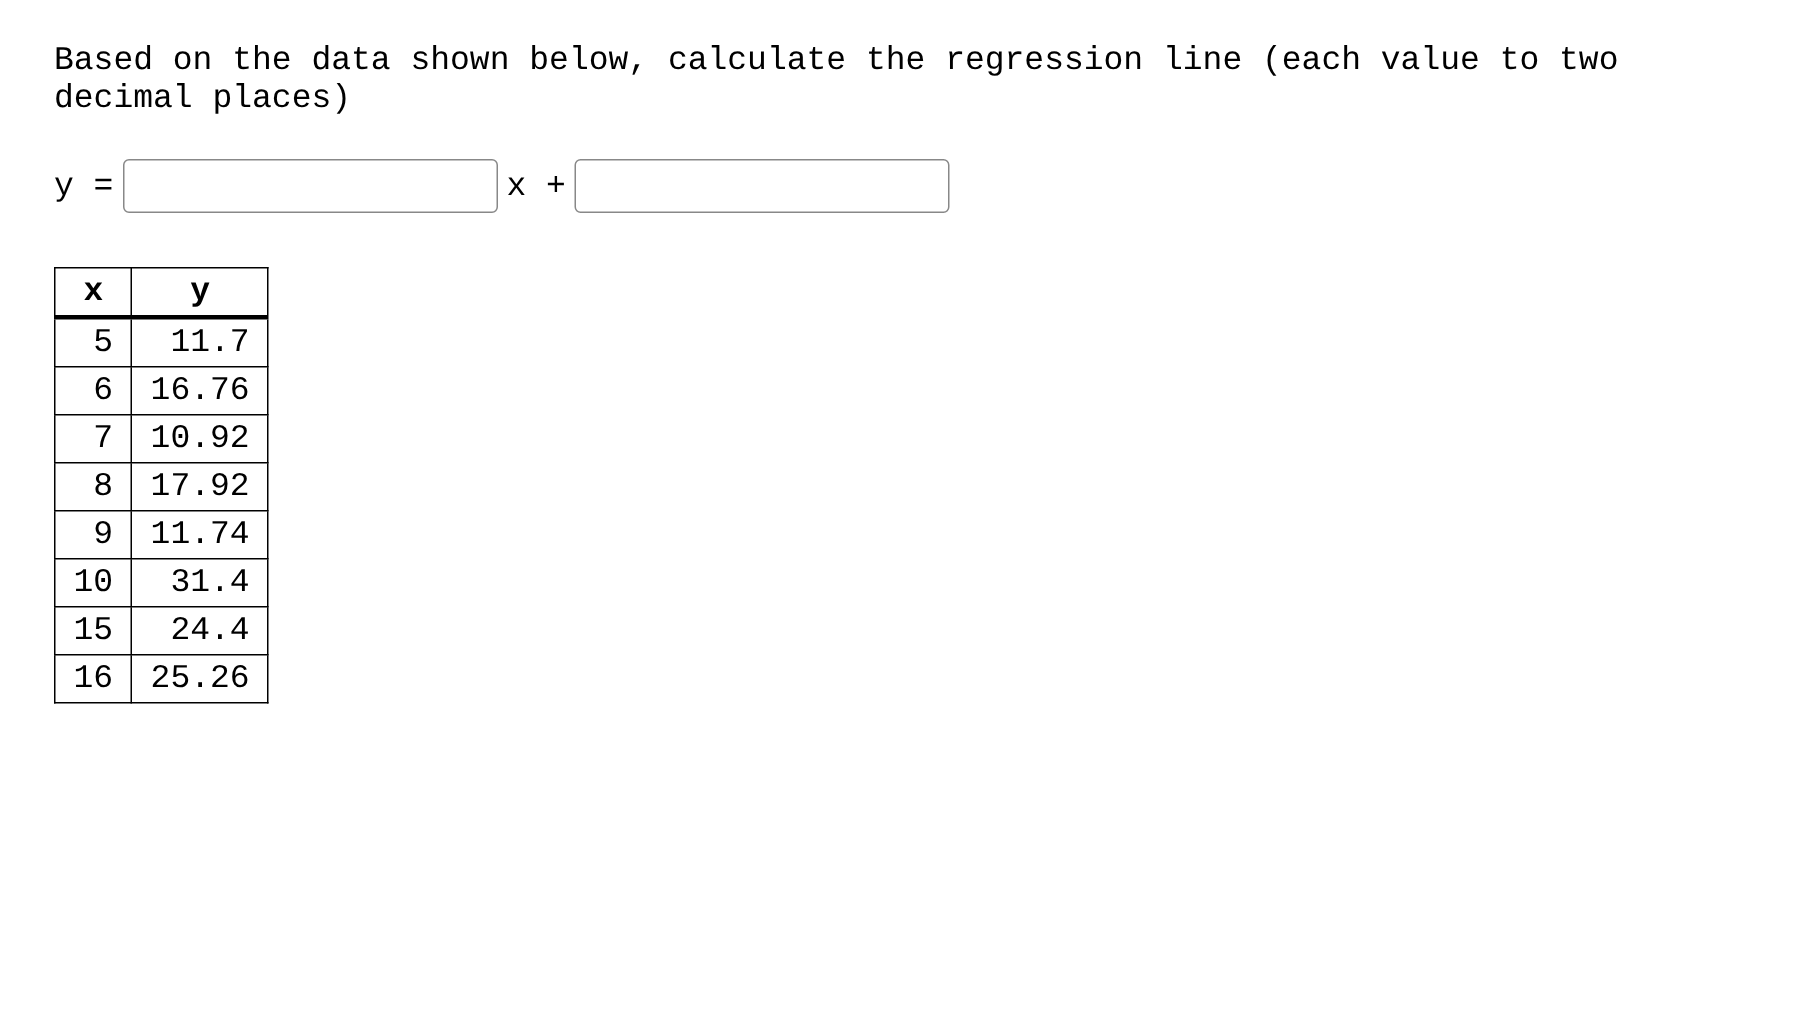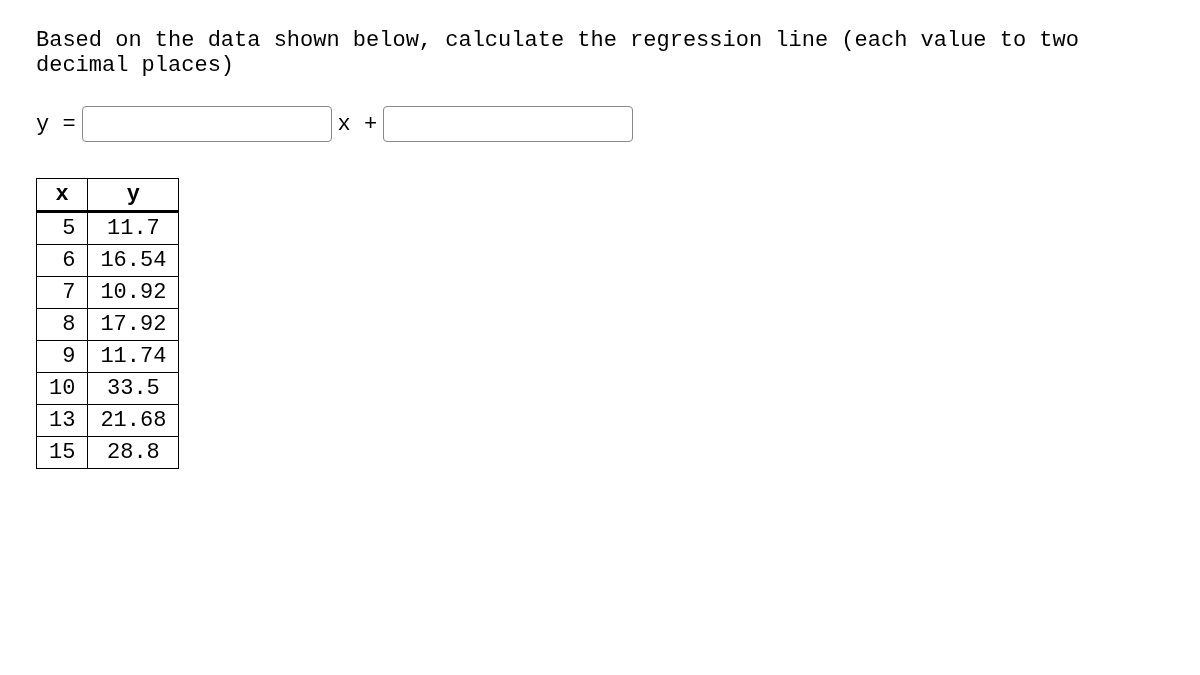--- a/index.html
+++ b/index.html
@@ -45,21 +45,21 @@
       padding: 3px 12px;
       font-size: 22px;
       min-width: 48px;
     }
     table th {
       font-weight: 700;
       text-align: center;
       border-bottom: 3px solid #000;
     }
     table td {
-      text-align: center;
+      text-align: right;
     }
     table tr td:first-child {
       text-align: right;
     }
   </style>
 </head>
 <body>
 
 <div class="question">Based on the data shown below, calculate the regression line (each value to two decimal places)</div>
 
@@ -77,40 +77,40 @@
       <th>y</th>
     </tr>
   </thead>
   <tbody id="table-body">
       <tr>
         <td>5</td>
         <td>11.7</td>
       </tr>
       <tr>
         <td>6</td>
-        <td>16.54</td>
+        <td>16.76</td>
       </tr>
       <tr>
         <td>7</td>
         <td>10.92</td>
       </tr>
       <tr>
         <td>8</td>
         <td>17.92</td>
       </tr>
       <tr>
         <td>9</td>
         <td>11.74</td>
       </tr>
       <tr>
         <td>10</td>
-        <td>33.5</td>
-      </tr>
-      <tr>
-        <td>13</td>
-        <td>21.68</td>
+        <td>31.4</td>
       </tr>
       <tr>
         <td>15</td>
-        <td>28.8</td>
+        <td>24.4</td>
+      </tr>
+      <tr>
+        <td>16</td>
+        <td>25.26</td>
       </tr>
     </tbody>
 </table>
 
 </body></html>

